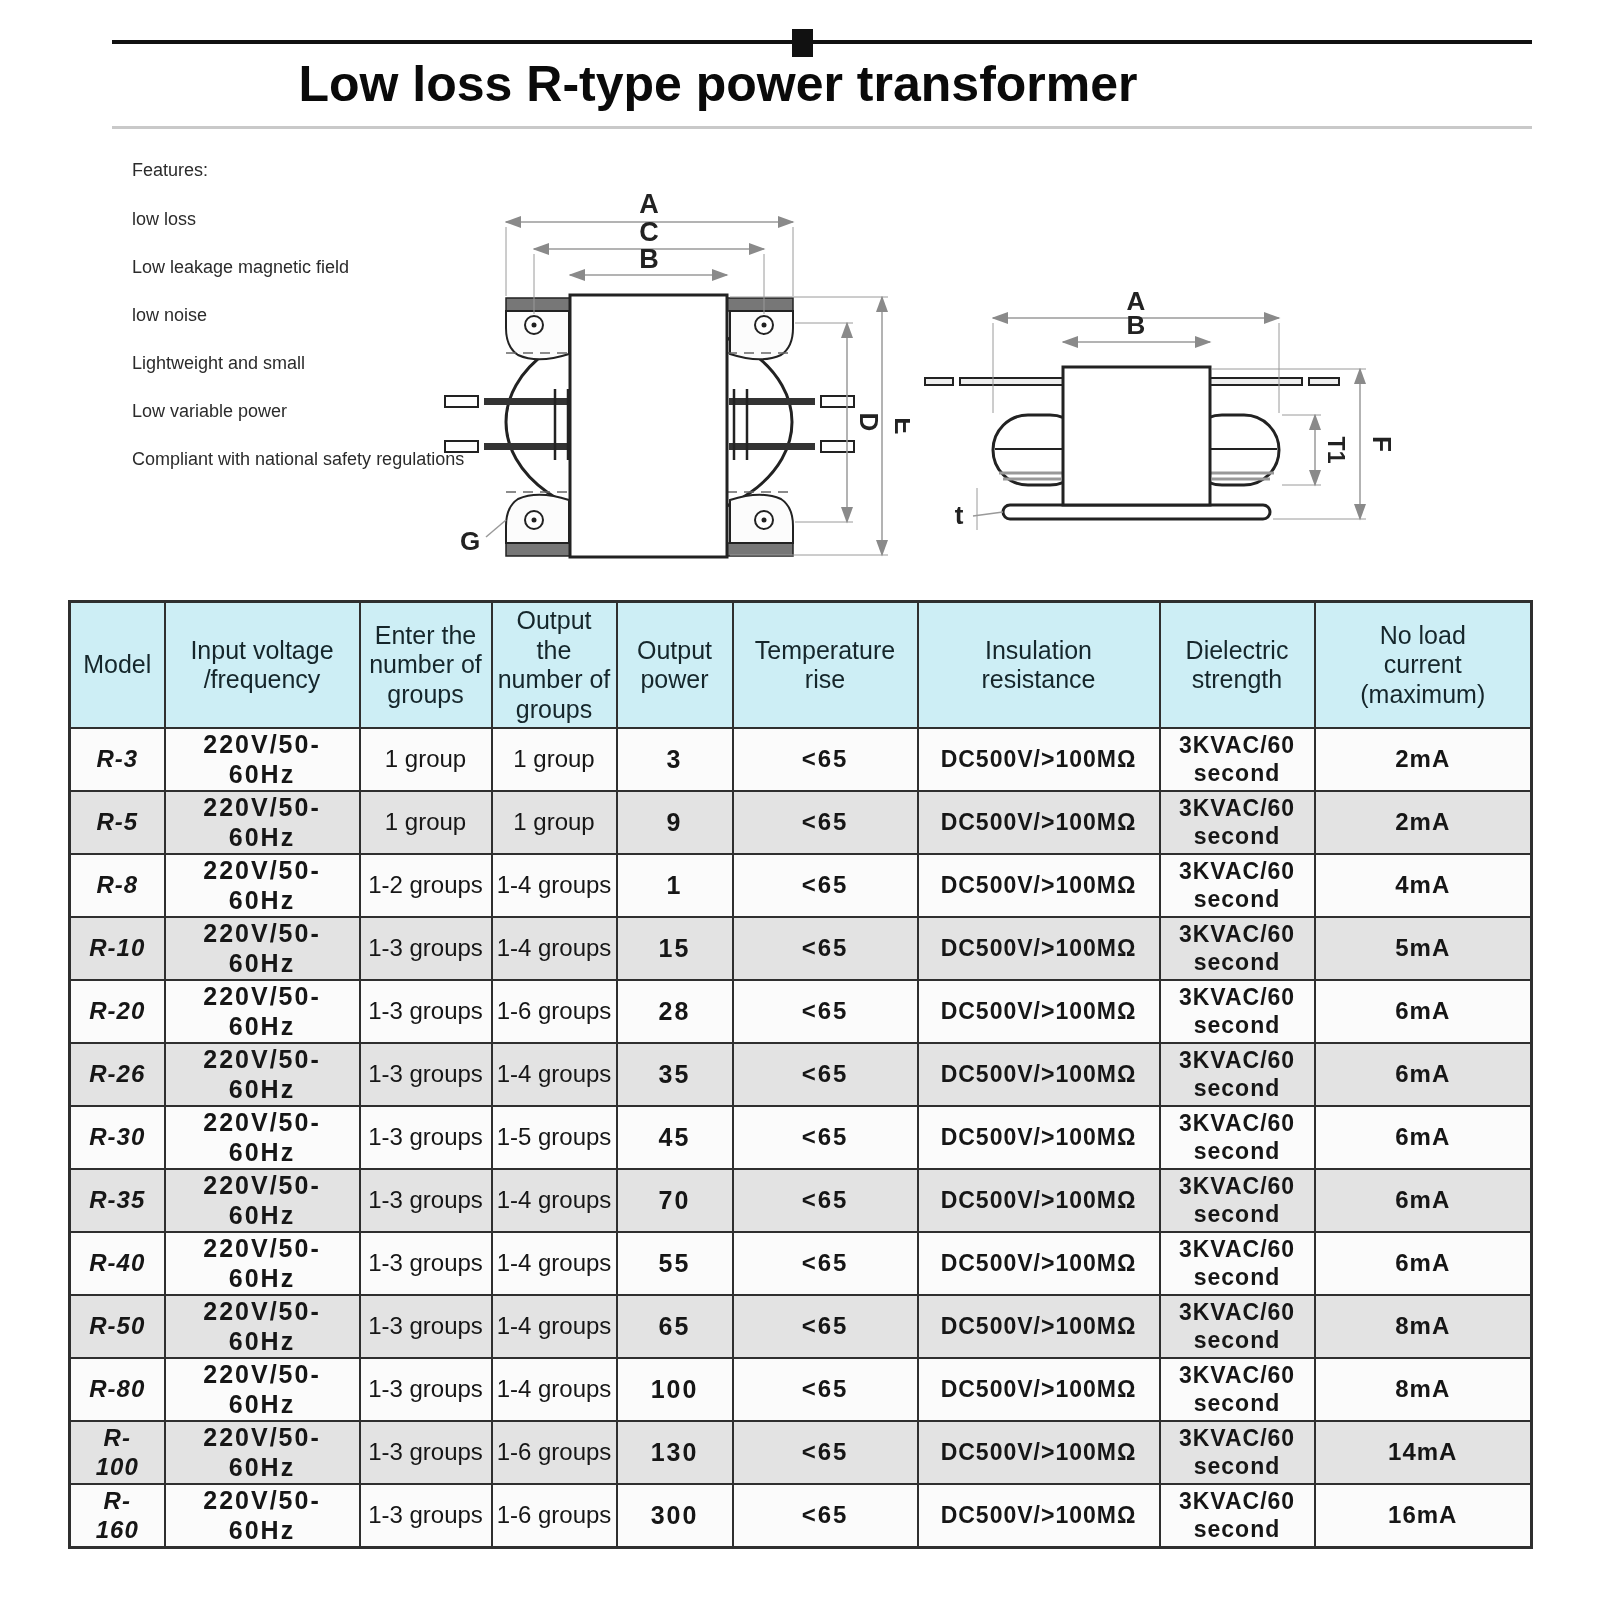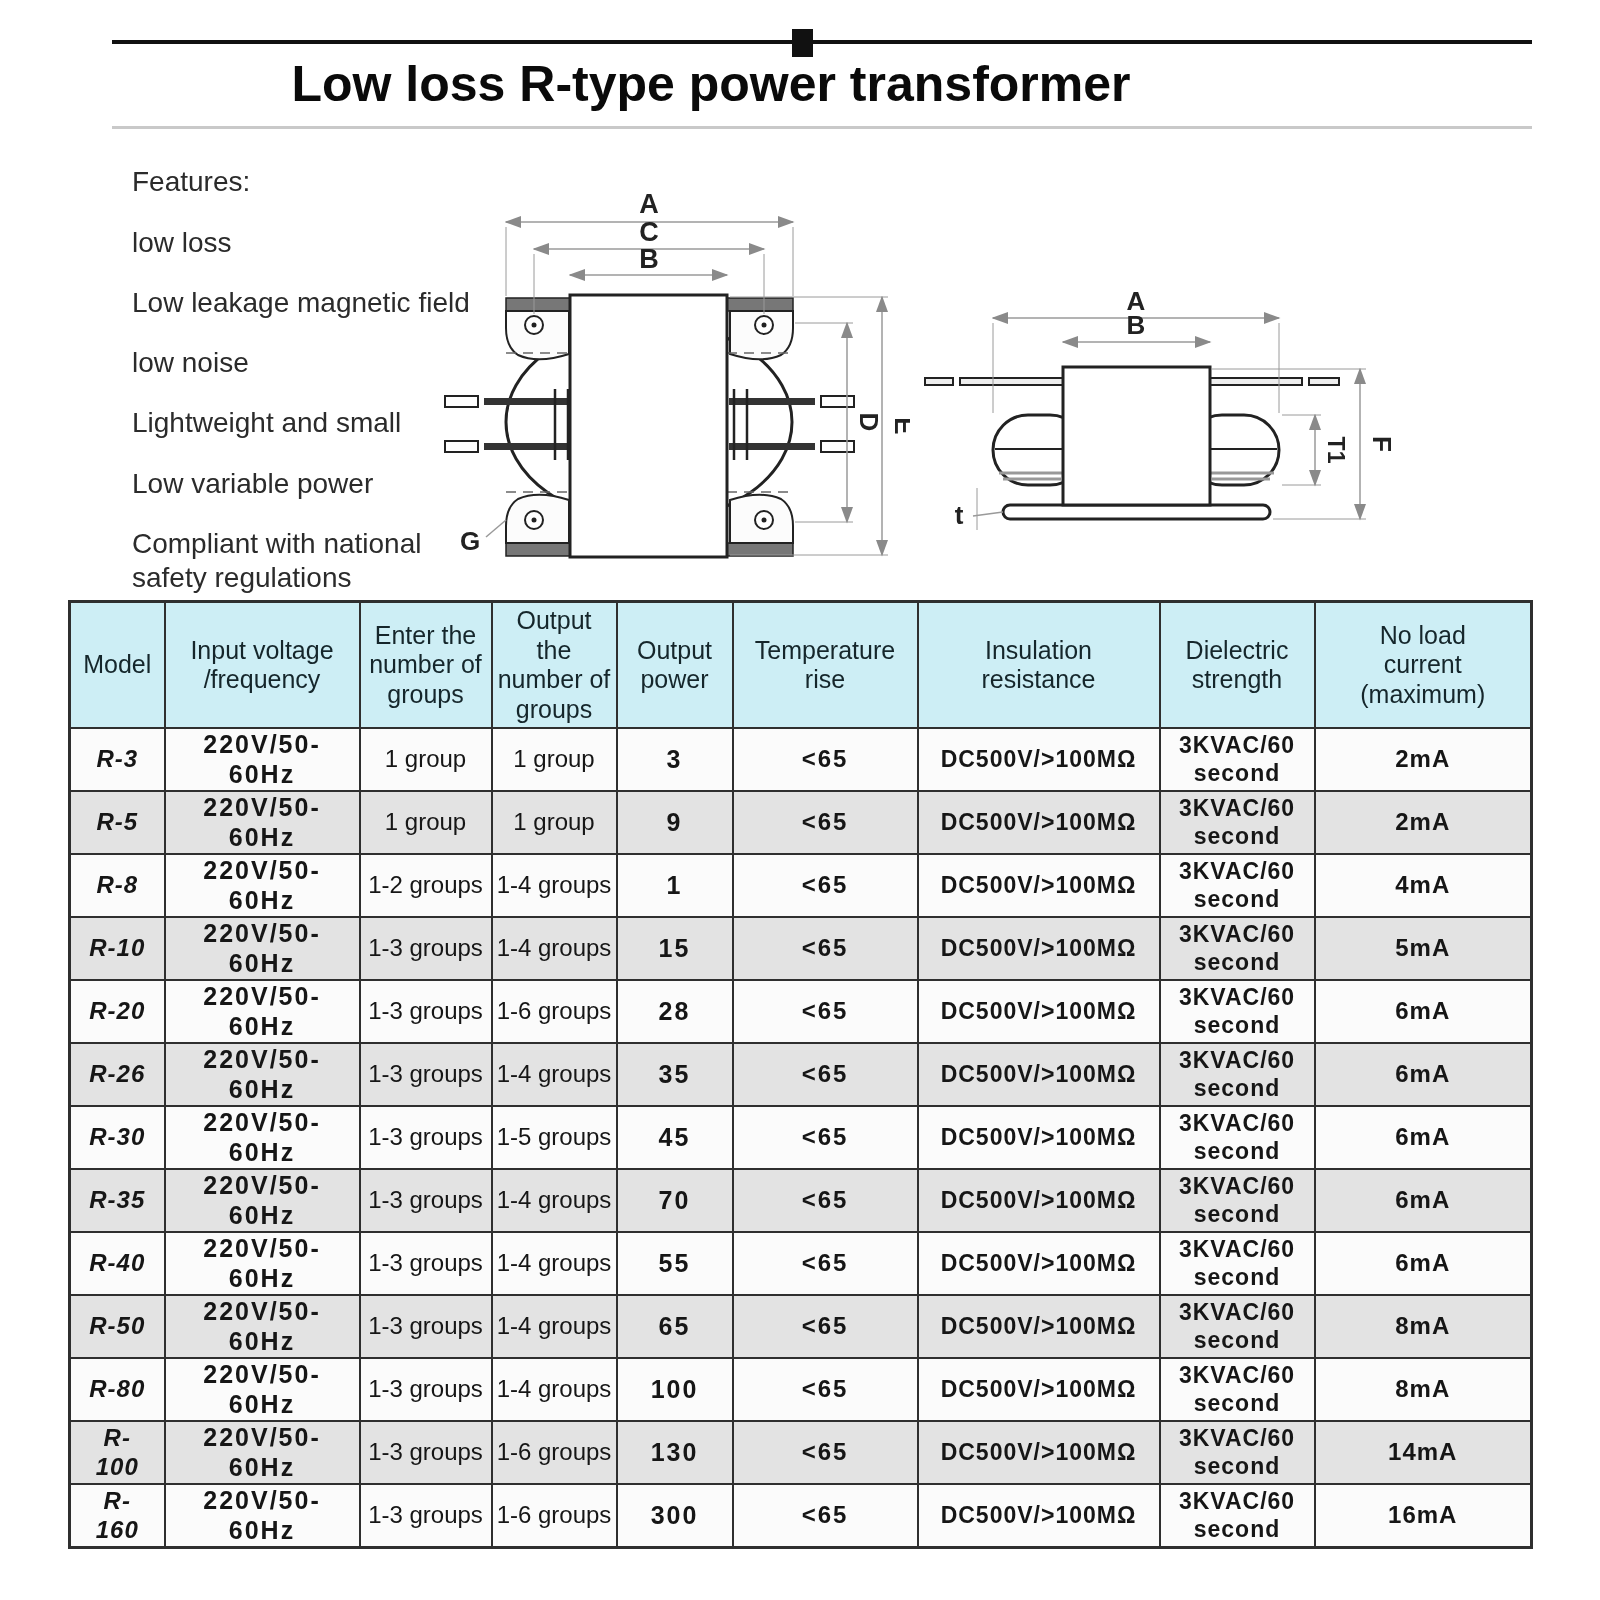--- a/index.html
+++ b/index.html
@@ -3,25 +3,25 @@
 <meta charset="utf-8">
 <style>
   html,body{margin:0;padding:0;}
   body{
     width:1600px;height:1600px;position:relative;background:#ffffff;
     font-family:"Liberation Sans",sans-serif;color:#1a1a1a;overflow:hidden;
   }
   
   .top-rule{position:absolute;left:112px;top:40px;width:1420px;height:4px;background:var(--accent,#111);}
   .top-square{position:absolute;left:792px;top:29px;width:21px;height:28px;background:var(--accent,#111);}
-  .page-title{position:absolute;left:3px;top:55px;width:1416px;text-align:center;
+  .page-title{position:absolute;left:10px;top:55px;width:1416px;text-align:center;
     font-size:50px;font-weight:bold;color:#0a0a0a;}
   .sub-rule{position:absolute;left:112px;top:126px;width:1420px;height:3px;background:#c9c9c9;}
   
-  .features{position:absolute;left:132px;top:166px;width:360px;font-size:28px;color:#2b2b2b;}
+  .features{position:absolute;left:132px;top:160px;width:360px;font-size:18px;color:#2b2b2b;}
   .features .heading{margin:0 0 28px 0;}
   .features ul{list-style:none;margin:0;padding:0;}
   .features li{margin-bottom:26px;line-height:1.22;}
   
   .diagram-front{position:absolute;left:430px;top:165px;}
   .diagram-side{position:absolute;left:915px;top:268px;}
   svg text{font-family:"Liberation Sans",sans-serif;font-weight:bold;fill:#222;}
   
   .spec-table{position:absolute;left:68px;top:600px;border-collapse:collapse;table-layout:fixed;
     width:1462px;border:3px solid var(--border,#2f2f2f);}

